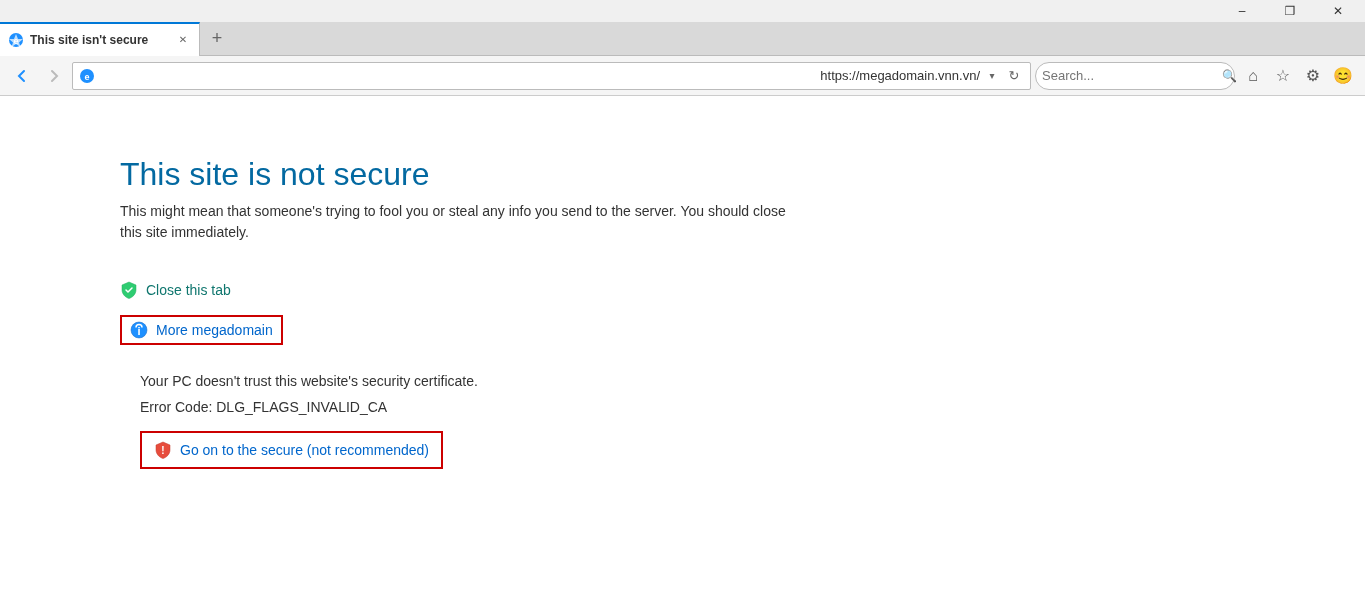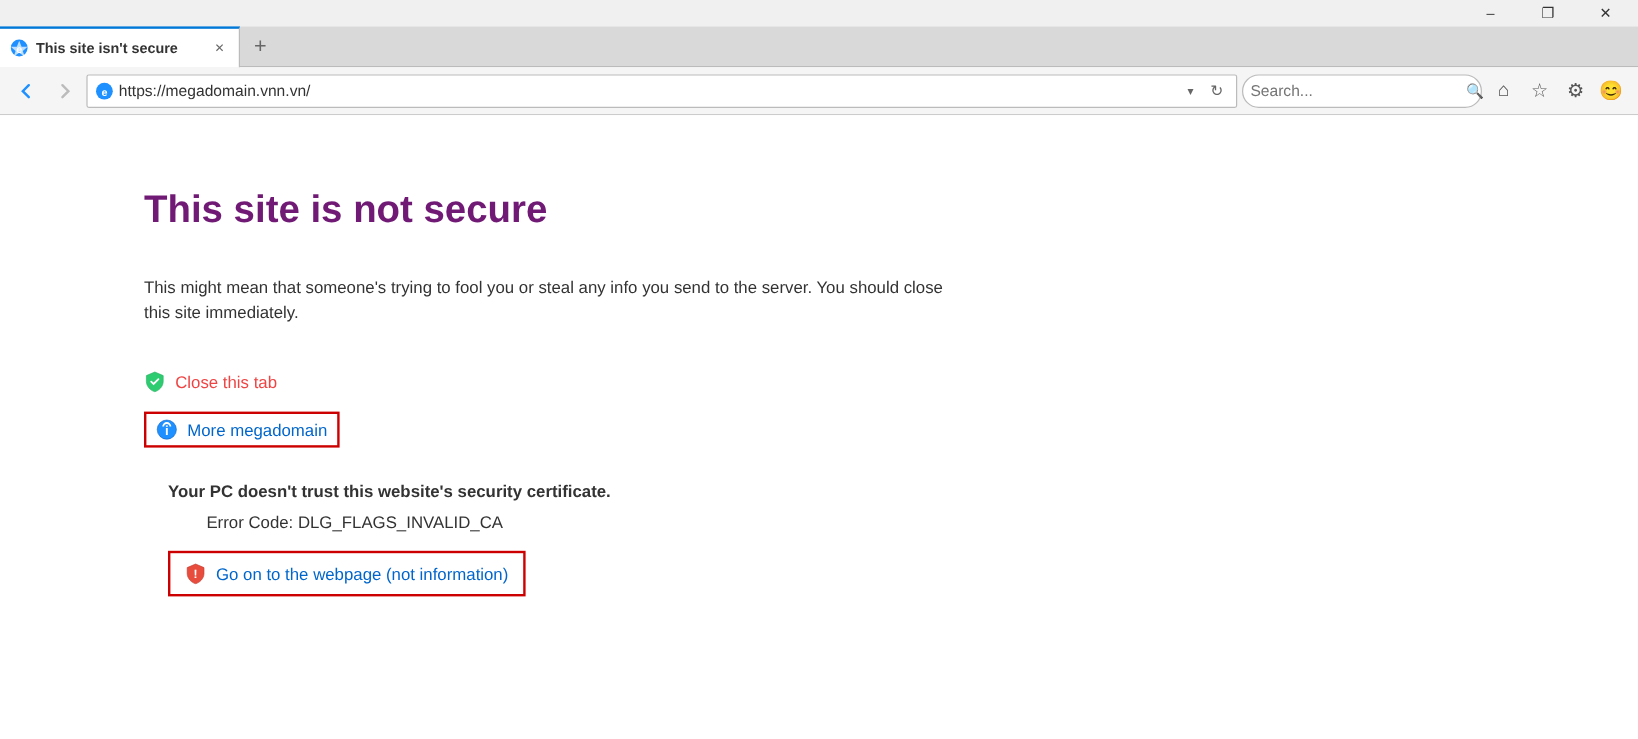--- a/index.html
+++ b/index.html
@@ -126,20 +126,21 @@
       height: 16px;
       flex-shrink: 0;
     }
     .url-input {
       flex: 1;
       border: none;
       outline: none;
       font-size: 13px;
       background: transparent;
       color: #333;
+      text-align: right;
     }
     .url-dropdown {
       width: 16px;
       height: 16px;
       display: flex;
       align-items: center;
       justify-content: center;
       font-size: 10px;
       color: #666;
       cursor: pointer;
@@ -201,39 +202,39 @@
     }
 
     
     .content {
       padding: 60px 120px;
       background: #fff;
       min-height: 480px;
     }
     .error-title {
       font-size: 32px;
-      font-weight: 700;
-      color: #701a75;
-      margin-bottom: 36px;
+      font-weight: 400;
+      color: #0369a1;
+      margin-bottom: 8px;
     }
     .error-desc {
       font-size: 14px;
       color: #333;
       line-height: 1.5;
       max-width: 680px;
       margin-bottom: 38px;
     }
     .action-link {
       display: flex;
       align-items: center;
       gap: 8px;
       margin-bottom: 16px;
       text-decoration: none;
       font-size: 14px;
-      color: #ef4444;
+      color: #0f766e;
       cursor: pointer;
       width: fit-content;
     }
 
     .more-info-container {
       display: inline-flex;
       align-items: center;
       gap: 8px;
       border: 2px solid #cc0000;
       padding: 4px 8px;
@@ -244,29 +245,28 @@
       font-size: 14px;
       color: #0066cc;
     }
 
     .details-section {
       margin-left: 20px;
       margin-bottom: 20px;
     }
     .details-title {
       font-size: 14px;
-      font-weight: bold;
+      font-weight: normal;
       color: #333;
       margin-bottom: 10px;
     }
     .error-code {
       font-size: 14px;
       color: #333;
       margin-bottom: 16px;
-      margin-left: 32px;
     }
     .go-on-container {
       display: inline-flex;
       align-items: center;
       gap: 8px;
       border: 2px solid #cc0000;
       padding: 8px 12px;
       cursor: pointer;
     }
     .go-on-container span {
@@ -388,16 +388,16 @@
     <p class="error-code">Error Code: DLG_FLAGS_INVALID_CA</p>
 
     
     <div class="go-on-container">
       <span class="shield-danger">
         <svg width="18" height="18" viewBox="0 0 18 18">
           <path d="M9 1 L16 4 L16 9 C16 13 12.5 16.5 9 17.5 C5.5 16.5 2 13 2 9 L2 4 Z" fill="#e74c3c" stroke="#c0392b" stroke-width="0.5"></path>
           <text x="9" y="13" text-anchor="middle" fill="white" font-size="10" font-weight="bold">!</text>
         </svg>
       </span>
-      <span>Go on to the webpage (not information)</span>
+      <span>Go on to the secure (not recommended)</span>
     </div>
   </div>
 </div>
 
 </body></html>

